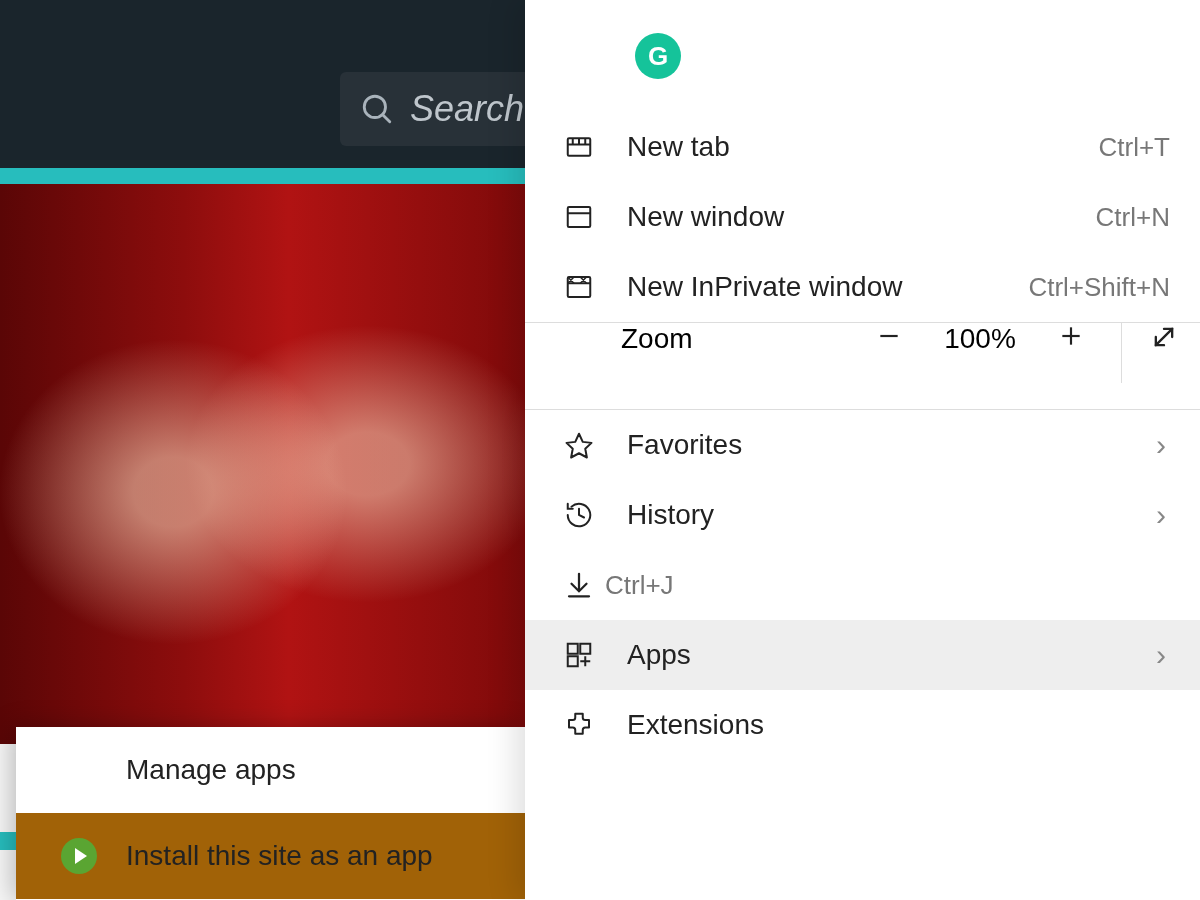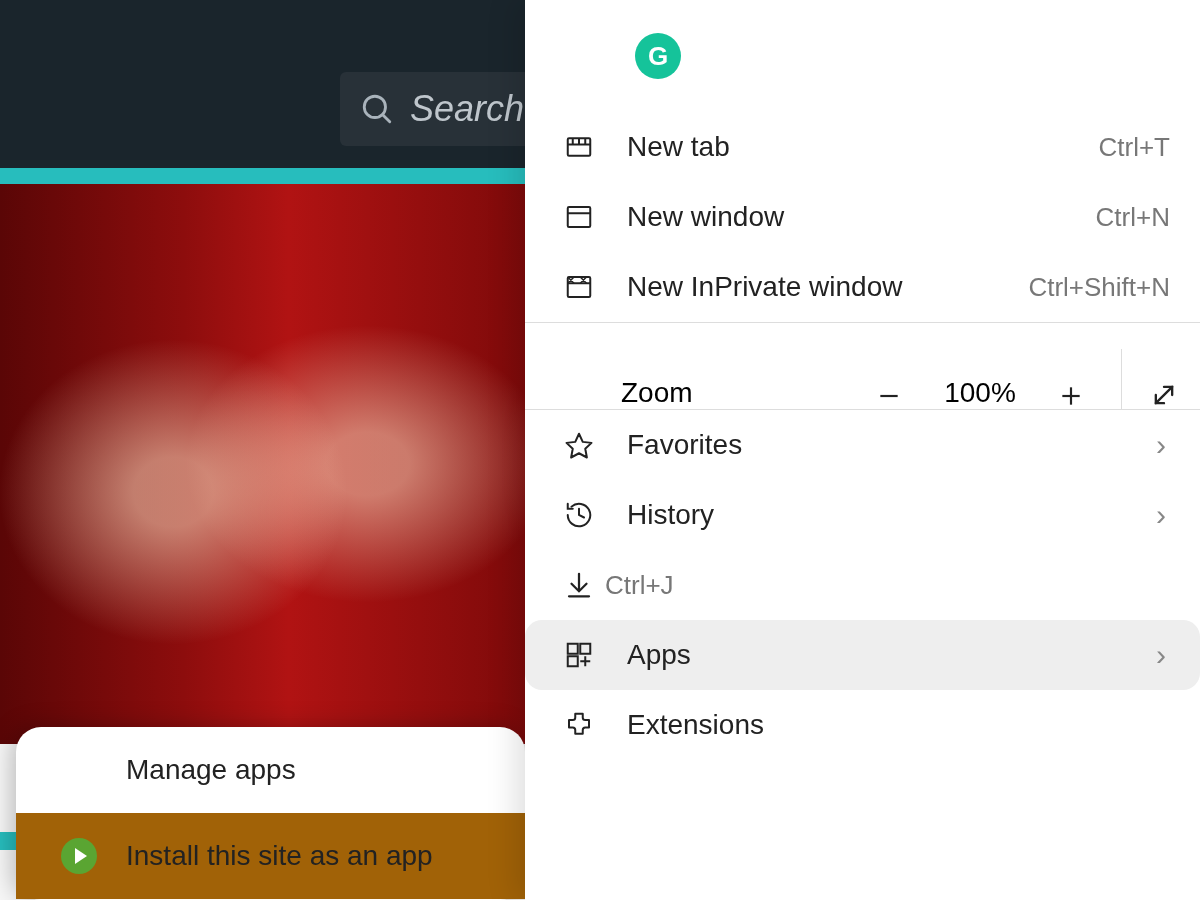--- a/index.html
+++ b/index.html
@@ -27,21 +27,21 @@
       radial-gradient(ellipse at 33% 55%, rgba(250,220,190,.55) 0 8%, transparent 35%),
       radial-gradient(ellipse at 70% 50%, rgba(255,230,200,.5) 0 8%, transparent 35%),
       linear-gradient(90deg,#5a0606 0%,#8d0d0d 35%,#b11313 55%,#7e0a0a 100%);
   }
   .teal-strip-top { position:absolute; left:0; top:168px; width:525px; height:16px; background:#27bdbd; }
   .teal-strip-bot { position:absolute; left:0; top:832px; width:525px; height:18px; background:#27bdbd; }
 
   .submenu {
     position: absolute; left: 16px; top: 727px; width: 509px; height: 173px;
     background: #fff; box-shadow: -4px 0 24px rgba(0,0,0,.25);
-    display: flex; flex-direction: column; border-radius: 25px;
+    display: flex; flex-direction: column;
   }
   .submenu-item {
     display: flex; align-items: center; height: 86px; padding-left: 110px;
     font-size: 28px; color: #222; position: relative;
   }
   .submenu-item.active { background: #a16207; }
   .submenu-icon {
     position: absolute; left: 44px; top: 50%; transform: translateY(-50%);
     width: 38px; height: 38px; display:flex; align-items:center; justify-content:center;
   }
@@ -61,22 +61,22 @@
     width:46px; height:46px; border-radius:50%; background:#15c39a; color:#fff;
     display:flex; align-items:center; justify-content:center; font-size:26px; font-weight:700;
   }
   .menu-row {
     display:flex; align-items:center; height: 70px; padding: 0 30px 0 28px;
     font-size: 28px; color:#222; position:relative;
   }
   .menu-row .icon { width: 52px; display:flex; justify-content:center; }
   .menu-row .label { flex: 1; padding-left: 22px; }
   .menu-row .accel { color:#777; font-size:26px; }
-  .menu-row.hover { background:#eeeeee;border-radius:17px; }
-  .zoom-row { display:flex; align-items:flex-end; height:88px; border-top:1px solid #ddd; border-bottom:1px solid #ddd; }
+  .menu-row.hover { background:#eeeeee; }
+  .zoom-row { display:flex; align-items:flex-start; height:88px; border-top:1px solid #ddd; border-bottom:1px solid #ddd; }
   .zoom-row .zl { padding-left: 96px; font-size:28px; flex:1; }
   .zoom-btn { width:72px; display:flex; justify-content:center; align-items:center; font-size:34px; color:#222; }
   .zoom-val { width:110px; text-align:center; font-size:28px; }
   .zoom-sep { width:1px; height:60px; background:#ddd; margin:0 6px 0 14px; }
   .chev { color:#888; font-size:30px; padding-right:4px; }
 
   svg { display:block; }
 </style>
 </head>
 <body>

